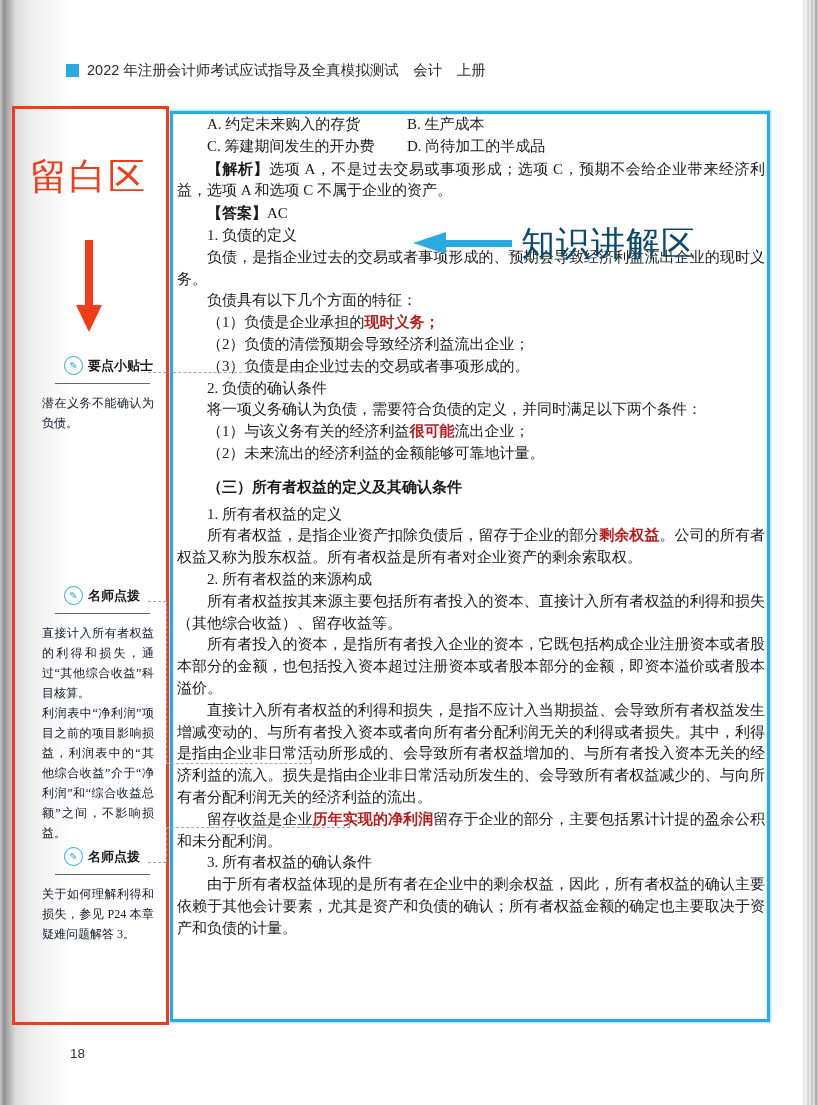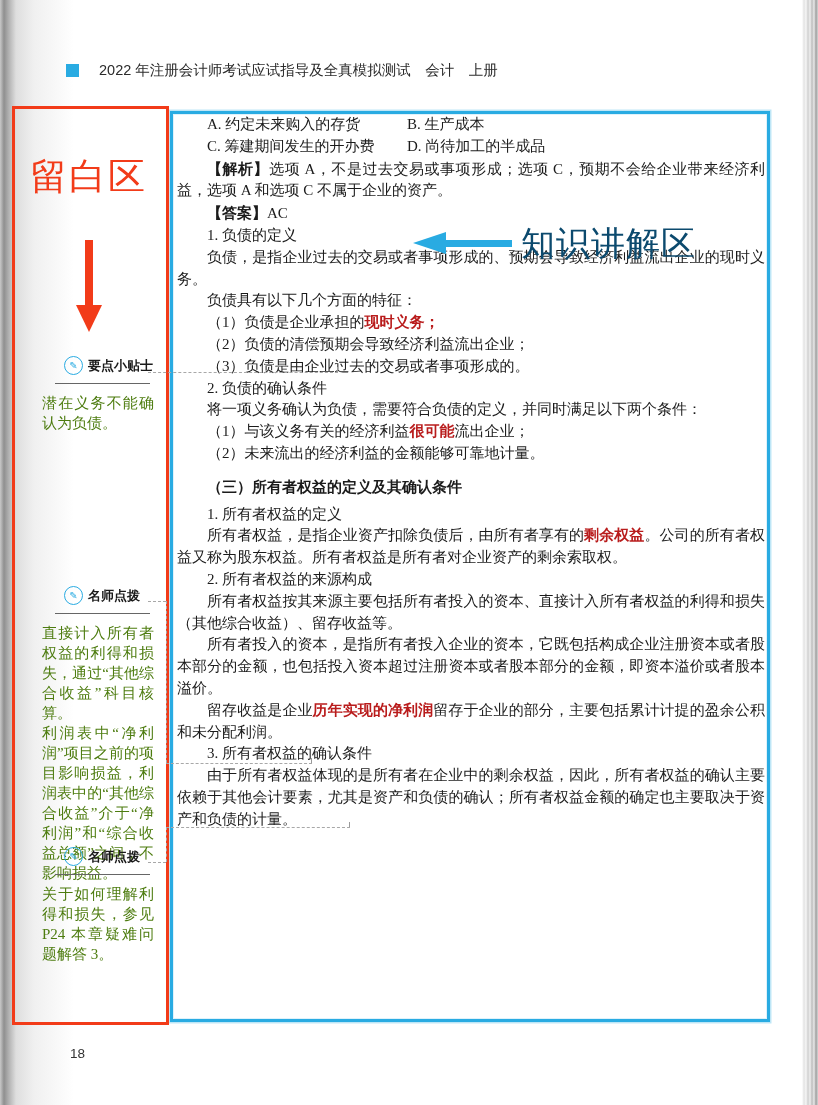--- a/index.html
+++ b/index.html
@@ -4,21 +4,21 @@
 <style>
   html,body{margin:0;padding:0;}
   .page{position:relative;width:818px;height:1105px;background:#ffffff;overflow:hidden;
         font-family:"Liberation Serif","DejaVu Serif",serif;}
   
   .book-left{position:absolute;left:0;top:0;width:80px;height:100%;
     background:linear-gradient(90deg,#c9c9c9 0,#8f8f8f 4px,#b3b3b3 9px,#dedede 16px,#f0f0f0 34px,#ffffff 74px);}
   .book-right{position:absolute;right:0;top:0;width:16px;height:100%;
     background:linear-gradient(90deg,#ffffff 0,#e3e3e3 2px,#f6f6f6 4px,#cfcfcf 6px,#efefef 8px,#bdbdbd 10px,#e8e8e8 12px,#9e9e9e 14px,#d6d6d6 16px);}
   
-  .header{position:absolute;left:66px;top:61px;display:flex;align-items:center;gap:20px;}
+  .header{position:absolute;left:66px;top:61px;display:flex;align-items:center;gap:8px;}
   .header-square{width:13px;height:13px;background:#29abe2;}
   .header-title{font-family:"Liberation Sans","DejaVu Sans",sans-serif;font-size:14.5px;color:#2b2b2b;}
   
   .rect-red{position:absolute;left:12px;top:106px;width:151px;height:913px;border:3px solid #f23b19;z-index:6;}
   .rect-blue{position:absolute;left:170px;top:111px;width:594px;height:905px;border:3px solid #29abe2;
     box-shadow:0 0 0 1.5px rgba(41,171,226,0.30), inset 0 0 0 1px rgba(41,171,226,0.15);z-index:5;}
   
   .margin-label{position:absolute;left:30px;top:152px;font-family:"Liberation Sans","DejaVu Sans",sans-serif;
     font-size:37px;color:#f23b19;letter-spacing:2px;z-index:8;}
   .red-arrow-shaft{position:absolute;left:85px;top:240px;width:8px;height:66px;background:#f23b19;z-index:8;}
@@ -37,21 +37,21 @@
   .opt-a{display:inline-block;width:200px;text-indent:0;}
   .lbl{font-family:"Liberation Sans","DejaVu Sans",sans-serif;font-weight:bold;}
   .kw{color:#b91c1c;font-weight:bold;}
   
   .note{position:absolute;left:42px;width:112px;z-index:7;}
   .note-head{display:flex;align-items:center;gap:5px;padding-left:22px;}
   .pencil-icon{width:17px;height:17px;border:1.6px solid #29abe2;border-radius:50%;color:#29abe2;
     font-size:10px;line-height:17px;text-align:center;flex:0 0 auto;}
   .note-label{font-family:"Liberation Sans","DejaVu Sans",sans-serif;font-weight:bold;font-size:13px;color:#1a1a1a;white-space:nowrap;}
   .note-sep{border-top:1px solid #666;width:95px;margin:8px 0 9px 13px;}
-  .note-text p{margin:0;font-size:15px;line-height:20px;text-align:justify;color:#4d7c0f;}
+  .note-text p{margin:0;font-size:12px;line-height:20px;text-align:justify;color:#0f172a;}
   .note-text p:empty{display:none;}
   
   .dash-h{position:absolute;border-top:1px dashed #a8a8a8;z-index:6;}
   .dash-v{position:absolute;border-left:1px dashed #a8a8a8;z-index:6;}
   .tick{position:absolute;border-left:1px solid #9a9a9a;height:5px;width:0;z-index:6;}
   
   .page-number{position:absolute;left:70px;top:1046px;font-family:"Liberation Sans","DejaVu Sans",sans-serif;
     font-size:13.5px;color:#333;z-index:3;}
 </style>
 </head>
@@ -101,24 +101,25 @@
     <p><span>（1）负债是企业承担的</span><span class="kw">现时义务；</span></p>
     <p>（2）负债的清偿预期会导致经济利益流出企业；</p>
     <p>（3）负债是由企业过去的交易或者事项形成的。</p>
     <p>2. 负债的确认条件</p>
     <p>将一项义务确认为负债，需要符合负债的定义，并同时满足以下两个条件：</p>
     <p><span>（1）与该义务有关的经济利益</span><span class="kw">很可能</span><span>流出企业；</span></p>
     <p>（2）未来流出的经济利益的金额能够可靠地计量。</p>
 
     <p class="h">（三）所有者权益的定义及其确认条件</p>
     <p>1. 所有者权益的定义</p>
-    <p><span>所有者权益，是指企业资产扣除负债后，由所有者享有的</span><span class="kw">剩余权益</span><span>。公司的所有者权益又称为股东权益。所有者权益是所有者对企业资产的剩余索取权。</span></p>
+    <p><span>所有者权益，是指企业资产扣除负债后，留存于企业的部分</span><span class="kw">剩余权益</span><span>。公司的所有者权益又称为股东权益。所有者权益是所有者对企业资产的剩余索取权。</span></p>
     <p>2. 所有者权益的来源构成</p>
     <p>所有者权益按其来源主要包括所有者投入的资本、直接计入所有者权益的利得和损失（其他综合收益）、留存收益等。</p>
     <p>所有者投入的资本，是指所有者投入企业的资本，它既包括构成企业注册资本或者股本部分的金额，也包括投入资本超过注册资本或者股本部分的金额，即资本溢价或者股本溢价。</p>
+    <p>直接计入所有者权益的利得和损失，是指不应计入当期损益、会导致所有者权益发生增减变动的、与所有者投入资本或者向所有者分配利润无关的利得或者损失。其中，利得是指由企业非日常活动所形成的、会导致所有者权益增加的、与所有者投入资本无关的经济利益的流入。损失是指由企业非日常活动所发生的、会导致所有者权益减少的、与向所有者分配利润无关的经济利益的流出。</p>
     <p><span>留存收益是企业</span><span class="kw">历年实现的净利润</span><span>留存于企业的部分，主要包括累计计提的盈余公积和未分配利润。</span></p>
     <p>3. 所有者权益的确认条件</p>
     <p>由于所有者权益体现的是所有者在企业中的剩余权益，因此，所有者权益的确认主要依赖于其他会计要素，尤其是资产和负债的确认；所有者权益金额的确定也主要取决于资产和负债的计量。</p>
   </div>
 
   <div class="note" style="top:356px;">
     <div class="note-head">
       <div class="pencil-icon">✎</div>
       <div class="note-label">要点小贴士</div>
     </div>

